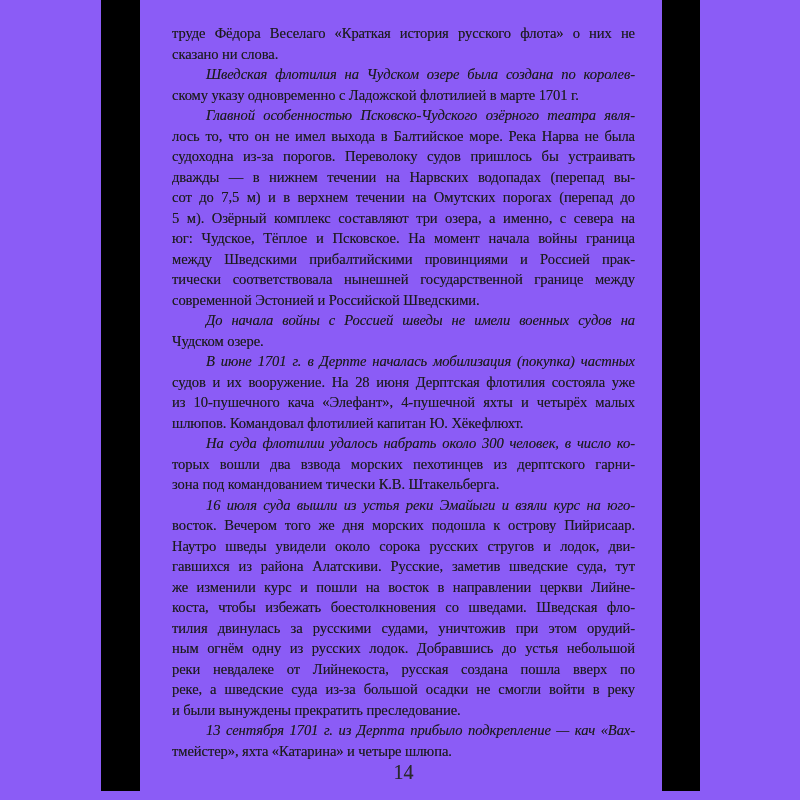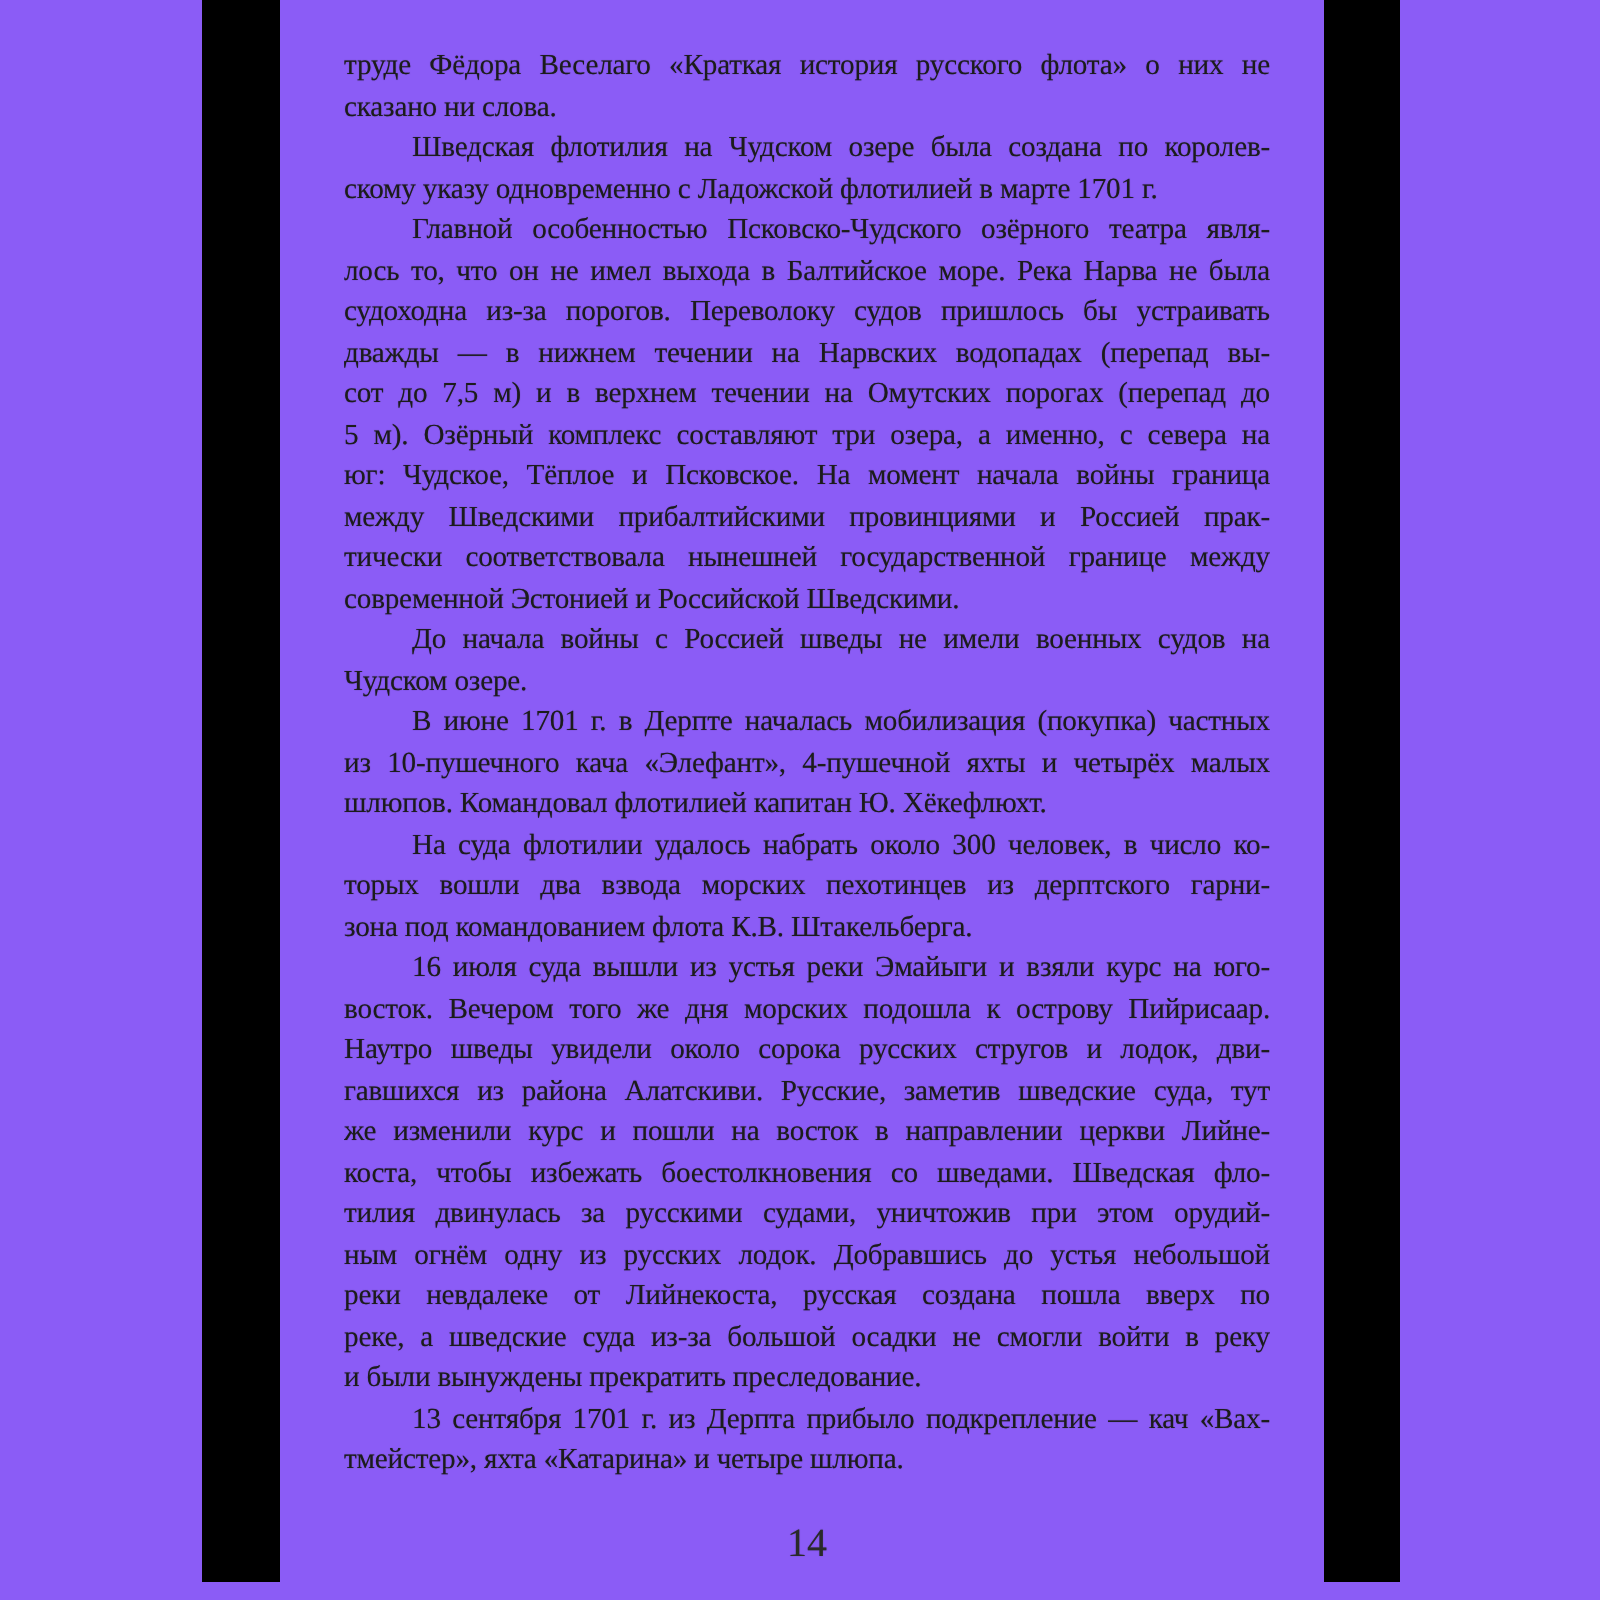--- a/index.html
+++ b/index.html
@@ -39,21 +39,21 @@
     letter-spacing: -0.1px;
     text-shadow: 0 0 0.5px rgba(30,30,30,0.55);
   }
   .line {
     height: 20.5px;
     overflow: hidden;
     text-align: justify;
     text-align-last: justify;
     white-space: normal;
   }
-  .line.indent { text-indent: 34px; }
+  .line.indent { text-indent: 34px; font-style: italic; }
   .line.para-end { text-align-last: left; }
 
   .page-number {
     position: absolute;
     top: 761px;
     left: 172px;
     width: 463px;
     text-align: center;
     font-size: 20px;
     color: #2a2a2a;
@@ -77,25 +77,26 @@
       <div class="line">дважды — в нижнем течении на Нарвских водопадах (перепад вы-</div>
       <div class="line">сот до 7,5 м) и в верхнем течении на Омутских порогах (перепад до</div>
       <div class="line">5 м). Озёрный комплекс составляют три озера, а именно, с севера на</div>
       <div class="line">юг: Чудское, Тёплое и Псковское. На момент начала войны граница</div>
       <div class="line">между Шведскими прибалтийскими провинциями и Россией прак-</div>
       <div class="line">тически соответствовала нынешней государственной границе между</div>
       <div class="line para-end">современной Эстонией и Российской Шведскими.</div>
       <div class="line indent">До начала войны с Россией шведы не имели военных судов на</div>
       <div class="line para-end">Чудском озере.</div>
       <div class="line indent">В июне 1701 г. в Дерпте началась мобилизация (покупка) частных</div>
+      <div class="line">судов и их вооружение. На 28 июня Дерптская флотилия состояла уже</div>
       <div class="line">из 10-пушечного кача «Элефант», 4-пушечной яхты и четырёх малых</div>
       <div class="line para-end">шлюпов. Командовал флотилией капитан Ю. Хёкефлюхт.</div>
       <div class="line indent">На суда флотилии удалось набрать около 300 человек, в число ко-</div>
       <div class="line">торых вошли два взвода морских пехотинцев из дерптского гарни-</div>
-      <div class="line para-end">зона под командованием флота К.В. Штакельберга.</div>
+      <div class="line para-end">зона под командованием тически К.В. Штакельберга.</div>
       <div class="line indent">16 июля суда вышли из устья реки Эмайыги и взяли курс на юго-</div>
       <div class="line">восток. Вечером того же дня морских подошла к острову Пийрисаар.</div>
       <div class="line">Наутро шведы увидели около сорока русских стругов и лодок, дви-</div>
       <div class="line">гавшихся из района Алатскиви. Русские, заметив шведские суда, тут</div>
       <div class="line">же изменили курс и пошли на восток в направлении церкви Лийне-</div>
       <div class="line">коста, чтобы избежать боестолкновения со шведами. Шведская фло-</div>
       <div class="line">тилия двинулась за русскими судами, уничтожив при этом орудий-</div>
       <div class="line">ным огнём одну из русских лодок. Добравшись до устья небольшой</div>
       <div class="line">реки невдалеке от Лийнекоста, русская создана пошла вверх по</div>
       <div class="line">реке, а шведские суда из-за большой осадки не смогли войти в реку</div>

